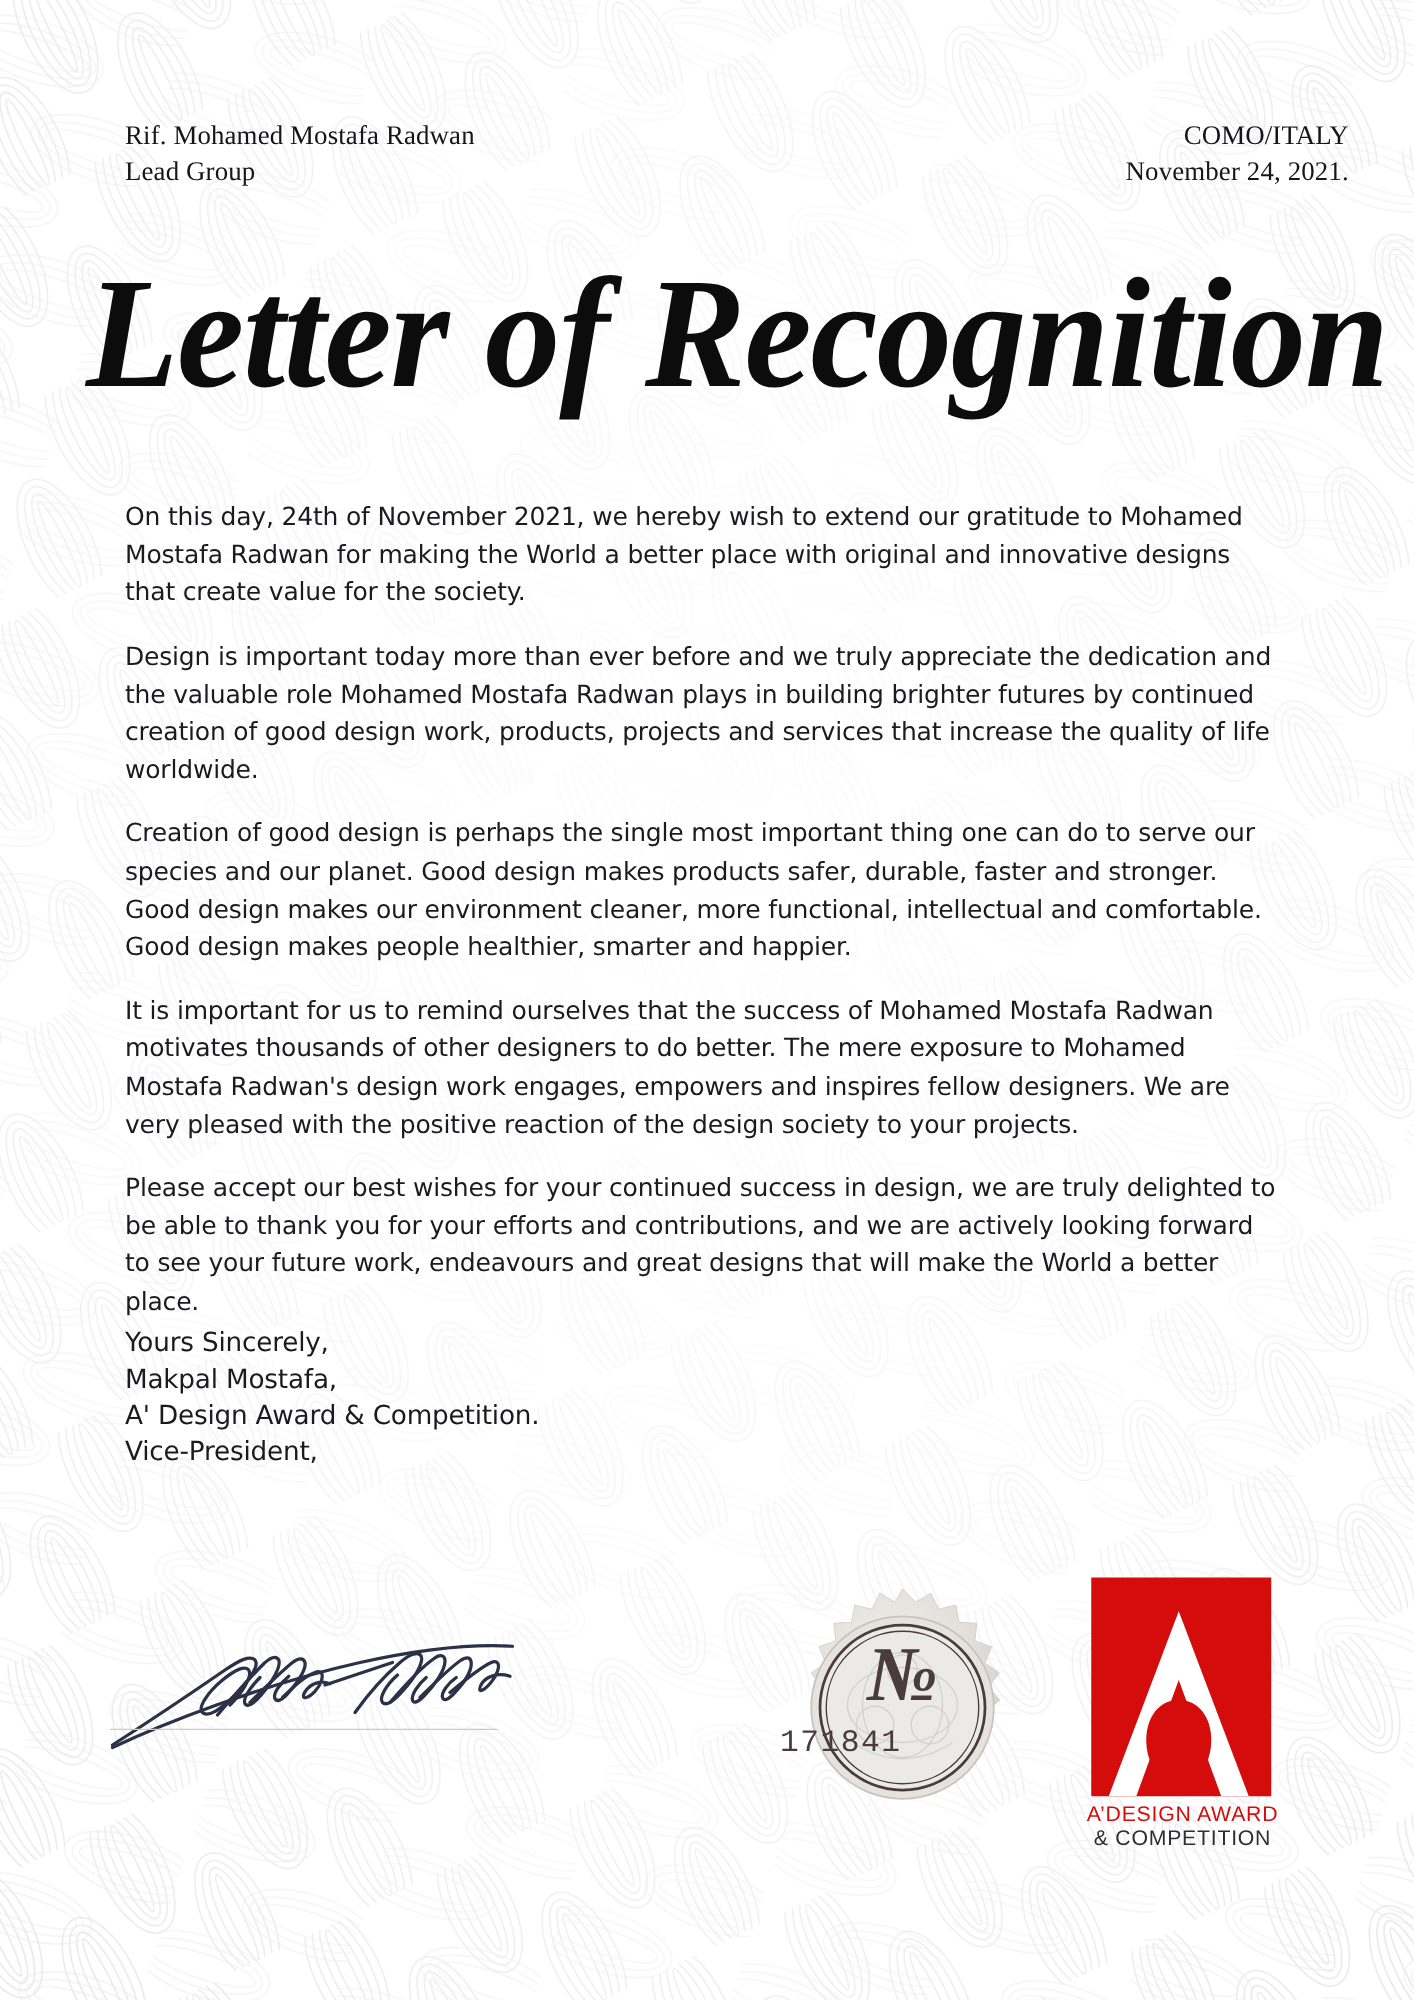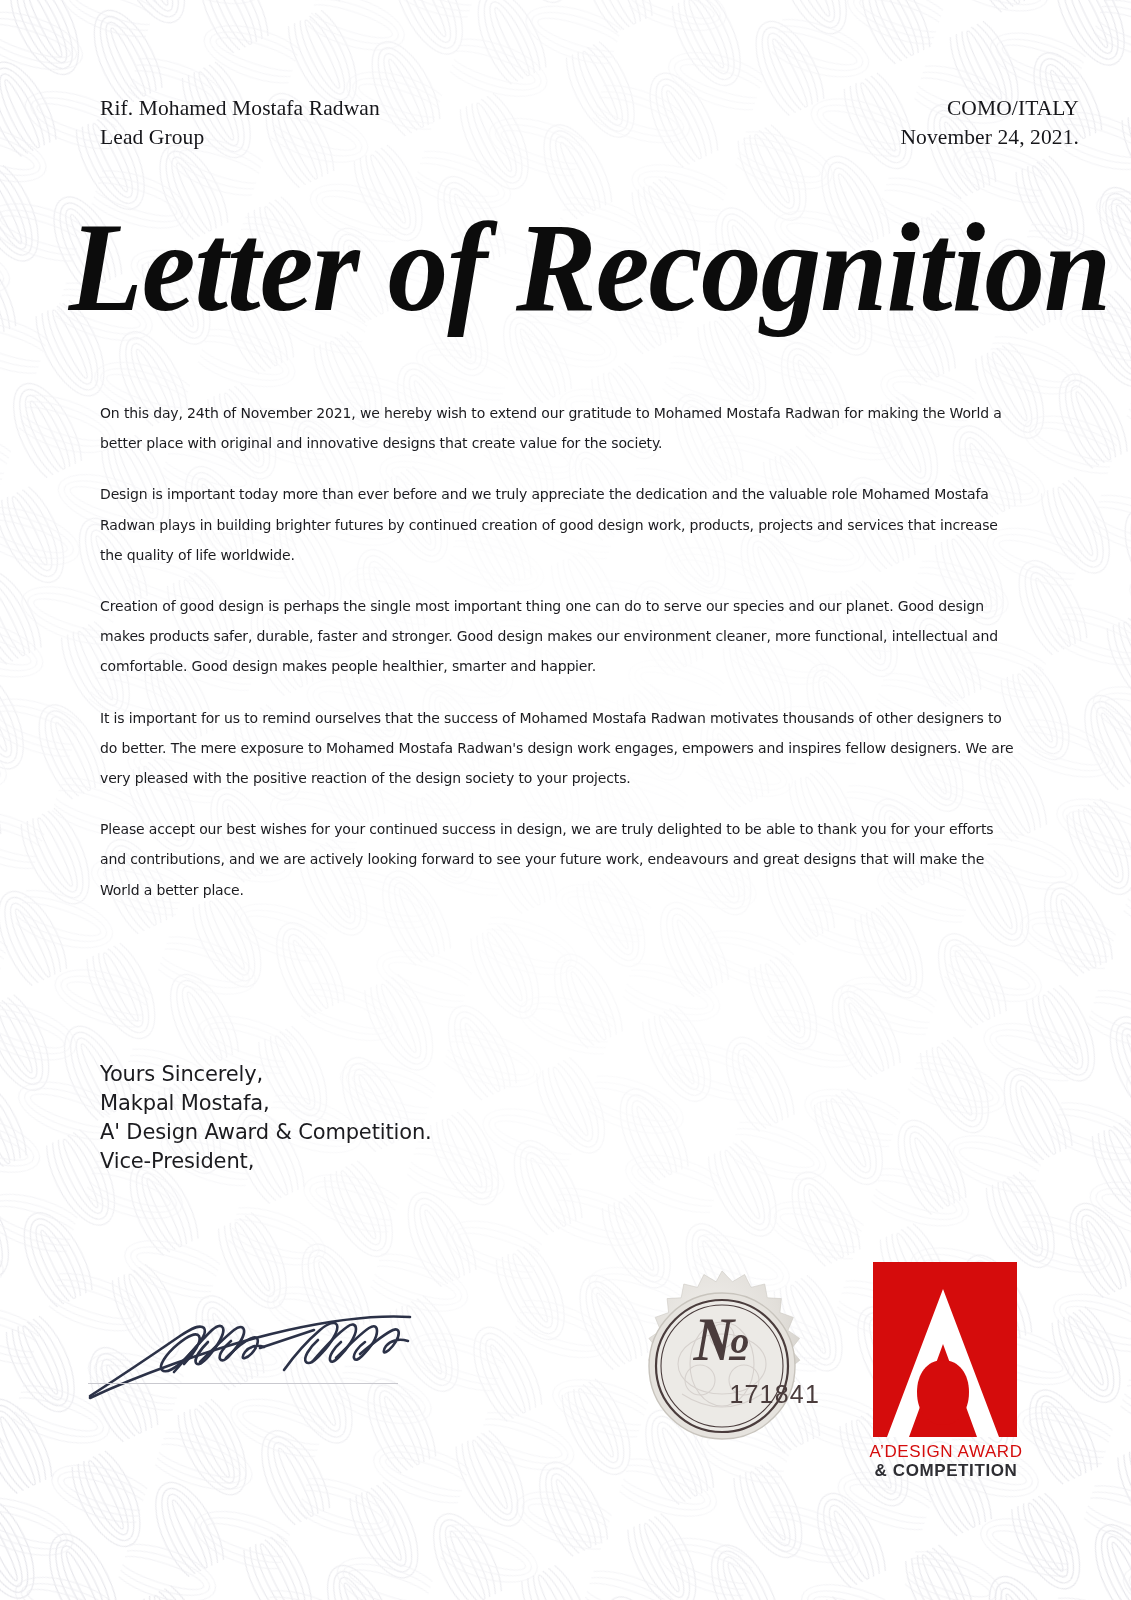--- a/index.html
+++ b/index.html
@@ -72,21 +72,21 @@
     transform: scaleX(0.96);
   }
 
   
   .body-copy {
     position: absolute;
     top: 398px;
     left: 100px;
     width: 922px;
     font-family: "DejaVu Sans", sans-serif;
-    font-size: 14px;
+    font-size: 20px;
     line-height: 30.2px;
     color: #1b1b1f;
     letter-spacing: -0.15px;
   }
   .body-copy p {
     margin: 0 0 21px 0;
   }
   .body-copy p:last-child { margin-bottom: 12px; }
 
   .signoff {
@@ -133,22 +133,22 @@
     top: 1268px;
     width: 196px;
     height: 196px;
   }
   .seal svg { display: block; }
   .seal-number {
     position: absolute;
     left: 0;
     top: 112px;
     width: 196px;
-    text-align: right;
-    font-family: Liberation Sans, sans-serif;
+    text-align: left;
+    font-family: Liberation Mono, monospace;
     font-size: 25px;
     letter-spacing: 1.2px;
     color: #4a3c3c;
   }
 
   
   .logo {
     position: absolute;
     left: 869px;
     top: 1262px;
@@ -177,21 +177,21 @@
   }
   .logo-line1 {
     font-size: 17px;
     font-weight: 400;
     letter-spacing: 0.6px;
     color: #d50c0c;
     white-space: nowrap;
   }
   .logo-line2 {
     font-size: 17px;
-    font-weight: 700;
+    font-weight: 400;
     letter-spacing: 0.6px;
     color: #2e2e33;
     white-space: nowrap;
     text-align: center;
   }
 </style>
 </head>
 <body>
 
 <div class="page">

